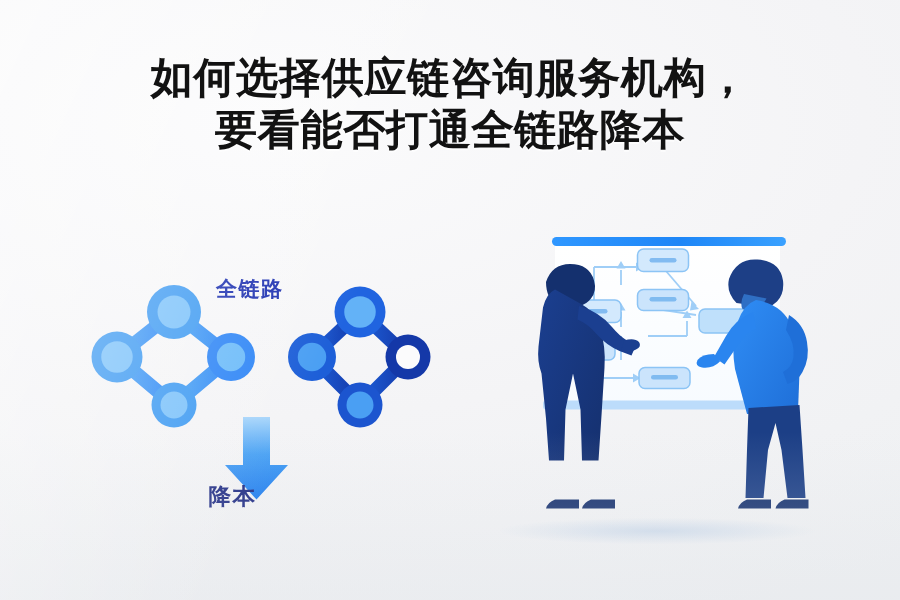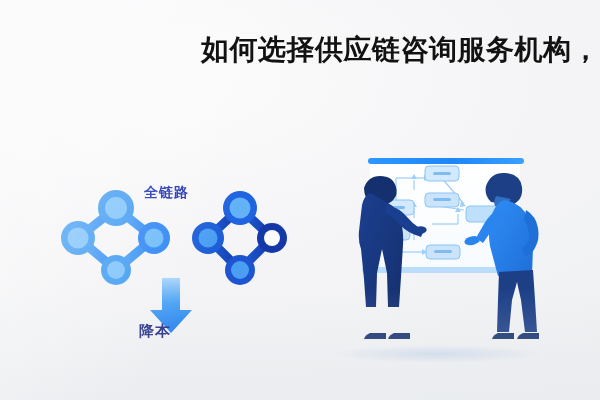--- a/index.html
+++ b/index.html
@@ -31,23 +31,22 @@
       linear-gradient(115deg, rgba(255,255,255,0.55) 0%, rgba(255,255,255,0) 42%),
       linear-gradient(0deg, rgba(225,228,233,0.35) 0%, rgba(255,255,255,0) 28%);
   }
 
   
   .title-block {
     position: absolute;
     left: 0;
     top: 34px;
     width: 600px;
-    text-align: right;
+    text-align: center;
     z-index: 5;
-    font-family: Liberation Mono, monospace;
   }
   .title-line {
     display: block;
     color: #121212;
     font-weight: 700;
     font-size: 28px;
     line-height: 35px;
     letter-spacing: 0.5px;
     text-shadow: 0 1px 0 rgba(255,255,255,0.7);
   }
@@ -94,20 +93,21 @@
   }
   .illustration svg { display: block; }
 </style>
 </head>
 <body>
 
 <div id="canvas">
 
   <div class="title-block">
     <span class="title-line">如何选择供应链咨询服务机构，</span>
+    <span class="title-line">要看能否打通全链路降本</span>
   </div>
 
   <div class="diagram">
 
     <svg width="270" height="200" viewBox="0 0 270 200">
       <defs>
         <linearGradient id="arrowGrad" x1="0" y1="0" x2="0" y2="1">
           <stop offset="0%" stop-color="#a9d6fb"></stop>
           <stop offset="45%" stop-color="#46a0f4"></stop>
           <stop offset="100%" stop-color="#1577ef"></stop>

